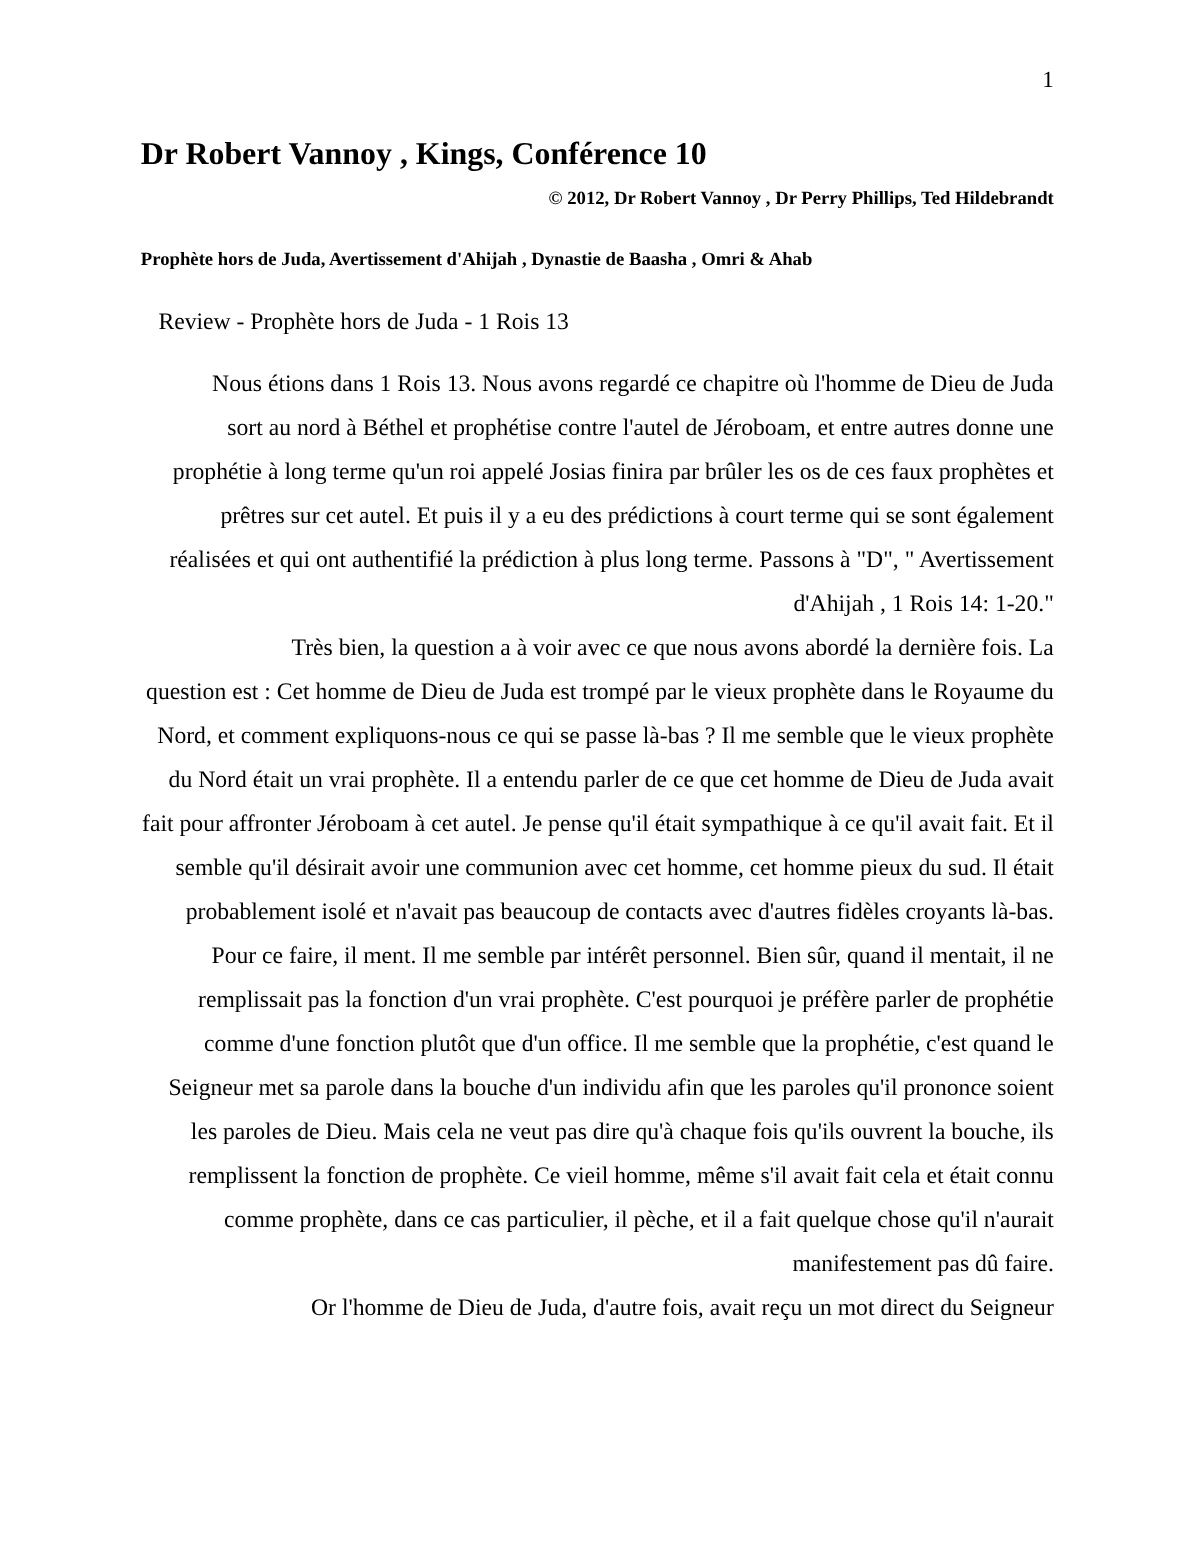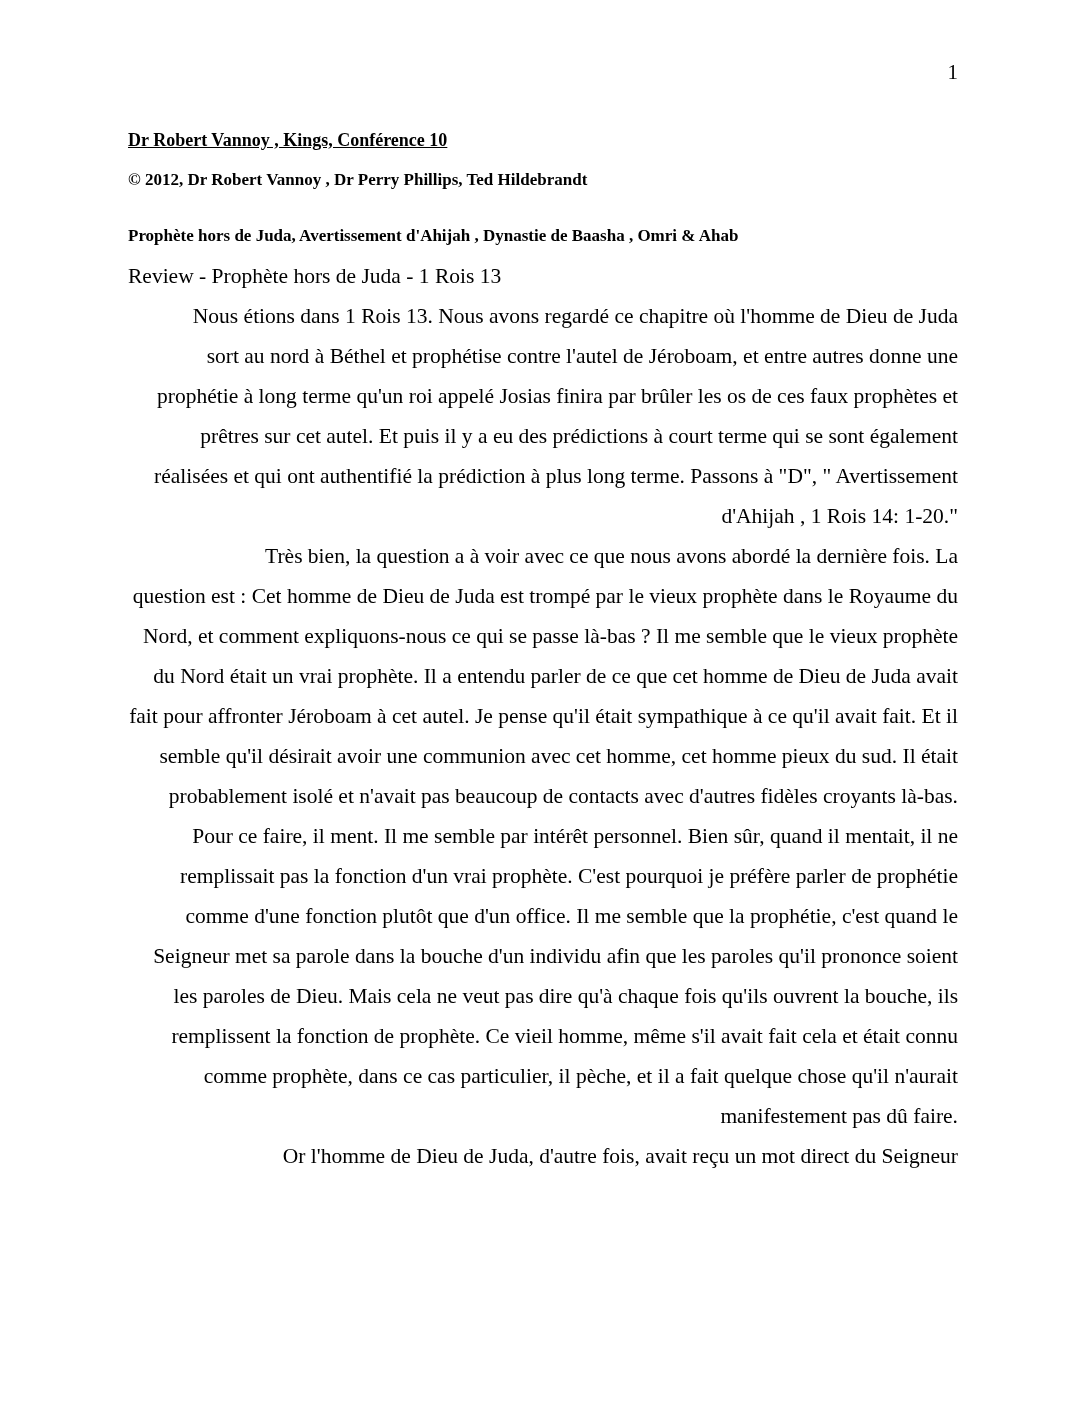--- a/index.html
+++ b/index.html
@@ -17,43 +17,43 @@
     box-sizing: border-box;
     padding: 52px 130px 0 128px;
     overflow: hidden;
   }
   .page-number {
     text-align: right;
     font-size: 21px;
     line-height: 40px;
   }
   .doc-title {
-    font-size: 18px;
+    font-size: 29px;
     font-weight: bold;
     line-height: 40px;
     margin: 28px 0 0 0;
-    text-decoration: underline;
   }
   .copyright {
     font-size: 17px;
     font-weight: bold;
     line-height: 40px;
     margin: 0;
+    text-align: right;
   }
   .lecture-heading {
     font-size: 17px;
     font-weight: bold;
     line-height: 40px;
     margin: 16px 0 0 0;
   }
   .review-subheading {
     font-size: 21.5px;
     font-weight: normal;
     line-height: 40px;
-    margin: 0;
+    margin: 16px;
   }
   .body-paragraph {
     font-size: 21.5px;
     line-height: 40px;
     text-indent: 64px;
     margin: 0;
     text-align: right;
   }
 </style>
 </head>

